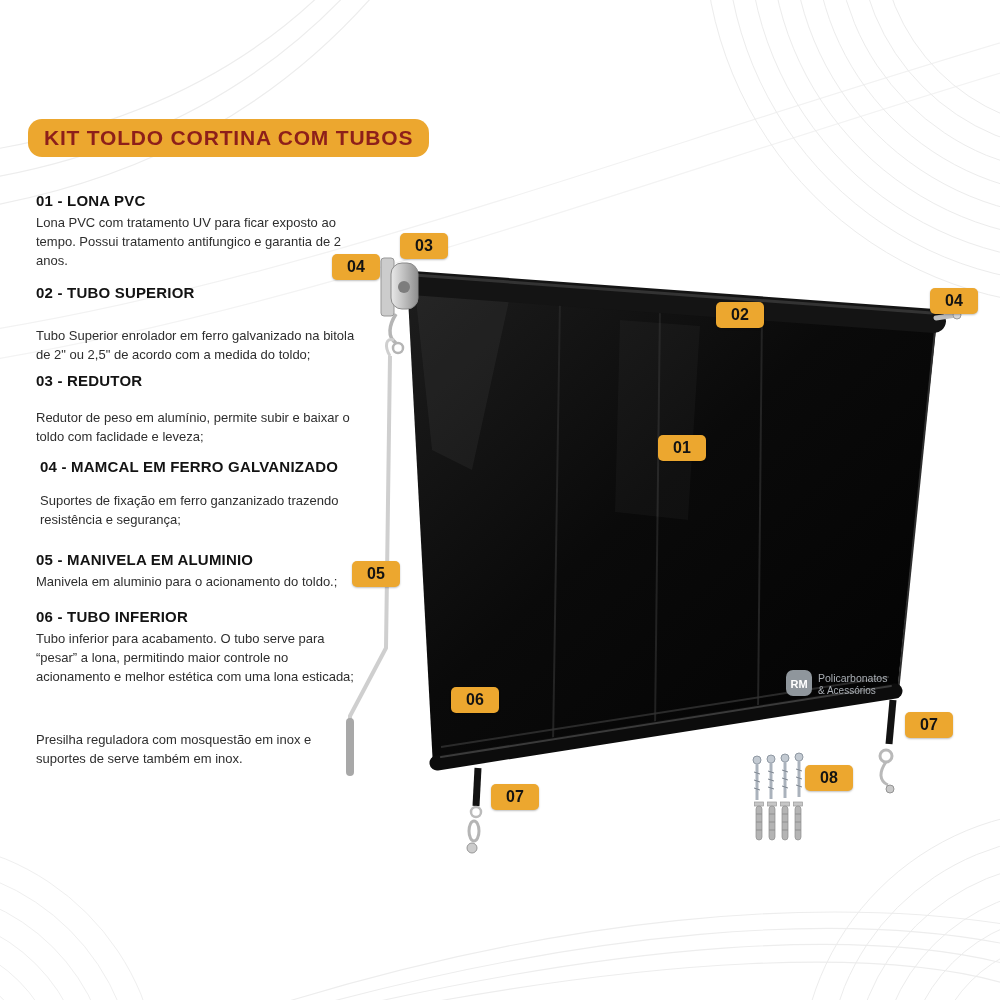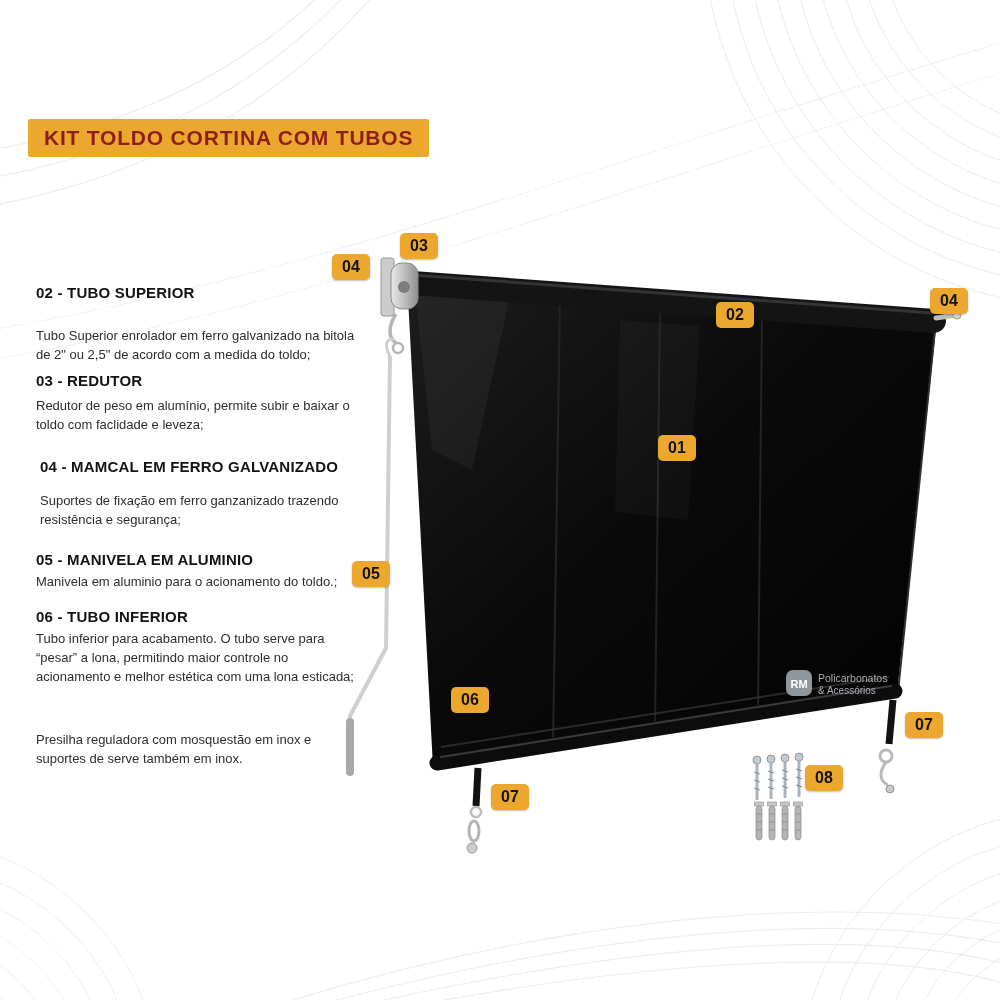--- a/index.html
+++ b/index.html
@@ -8,31 +8,31 @@
     overflow:hidden;font-family:"Liberation Sans","DejaVu Sans",sans-serif;
   }
   .bg-swirls, .product-svg{position:absolute;left:0;top:0;width:1000px;height:1000px;}
   .bg-swirls{z-index:0;}
   .product-svg{z-index:1;}
 
   .title-banner{
     position:absolute;left:28px;top:119px;z-index:2;
     background:#ECA72F;color:#8D1F1A;
     font-size:21px;font-weight:bold;letter-spacing:.8px;
-    padding:7px 16px;border-radius:2px;
+    padding:7px 16px;border-radius:14px;
   }
 
   .part{position:absolute;left:36px;width:320px;z-index:2;color:#2e2e2e;}
   .part-heading{
     margin:0 0 5px 0;font-size:15px;font-weight:bold;color:#131313;letter-spacing:.2px;
   }
   .part-desc{margin:0;font-size:13px;line-height:1.45;color:#2e2e2e;}
 
   .badge{
-    position:absolute;z-index:3;width:38px;height:26px;
+    position:absolute;z-index:3;width:48px;height:26px;
     display:flex;align-items:center;justify-content:center;
     background:#ECA72F;color:#131313;font-weight:bold;font-size:16px;
     border-radius:5px;box-shadow:0 1px 2px rgba(0,0,0,.25);
   }
   .svg-text{font-family:"Liberation Sans","DejaVu Sans",sans-serif;}
 </style>
 </head>
 <body>
 
 <div class="page">
@@ -75,26 +75,30 @@
       <circle cx="1070" cy="1080" r="166"></circle>
       <circle cx="1070" cy="1080" r="192"></circle>
       <circle cx="1070" cy="1080" r="218"></circle>
       <circle cx="1070" cy="1080" r="244"></circle>
       <circle cx="1070" cy="1080" r="270"></circle>
     </g>
   </svg>
 
   <div class="title-banner">KIT TOLDO CORTINA COM TUBOS</div>
 
+  <div class="part" style="top:192px">
+    <h3 class="part-heading">01 - LONA PVC</h3>
+    <p class="part-desc">Lona PVC com tratamento UV para ficar exposto ao tempo. Possui tratamento antifungico e garantia de 2 anos.</p>
+  </div>
   <div class="part" style="top:284px">
     <h3 class="part-heading" style="margin-bottom:26px">02 - TUBO SUPERIOR</h3>
     <p class="part-desc">Tubo Superior enrolador em ferro galvanizado na bitola de 2" ou 2,5" de acordo com a medida do toldo;</p>
   </div>
   <div class="part" style="top:372px">
-    <h3 class="part-heading" style="margin-bottom:8px">03 - REDUTOR</h3>
+    <h3 class="part-heading" style="margin-bottom:20px">03 - REDUTOR</h3>
     <p class="part-desc">Redutor de peso em alumínio, permite subir e baixar o toldo com faclidade e leveza;</p>
   </div>
   <div class="part" style="top:458px;padding-left:4px">
     <h3 class="part-heading" style="margin-bottom:17px">04 - MAMCAL  EM FERRO GALVANIZADO</h3>
     <p class="part-desc">Suportes de fixação em ferro ganzanizado trazendo resistência e segurança;</p>
   </div>
   <div class="part" style="top:551px">
     <h3 class="part-heading">05 - MANIVELA EM ALUMINIO</h3>
     <p class="part-desc">Manivela em aluminio para o acionamento do toldo.;</p>
   </div>

